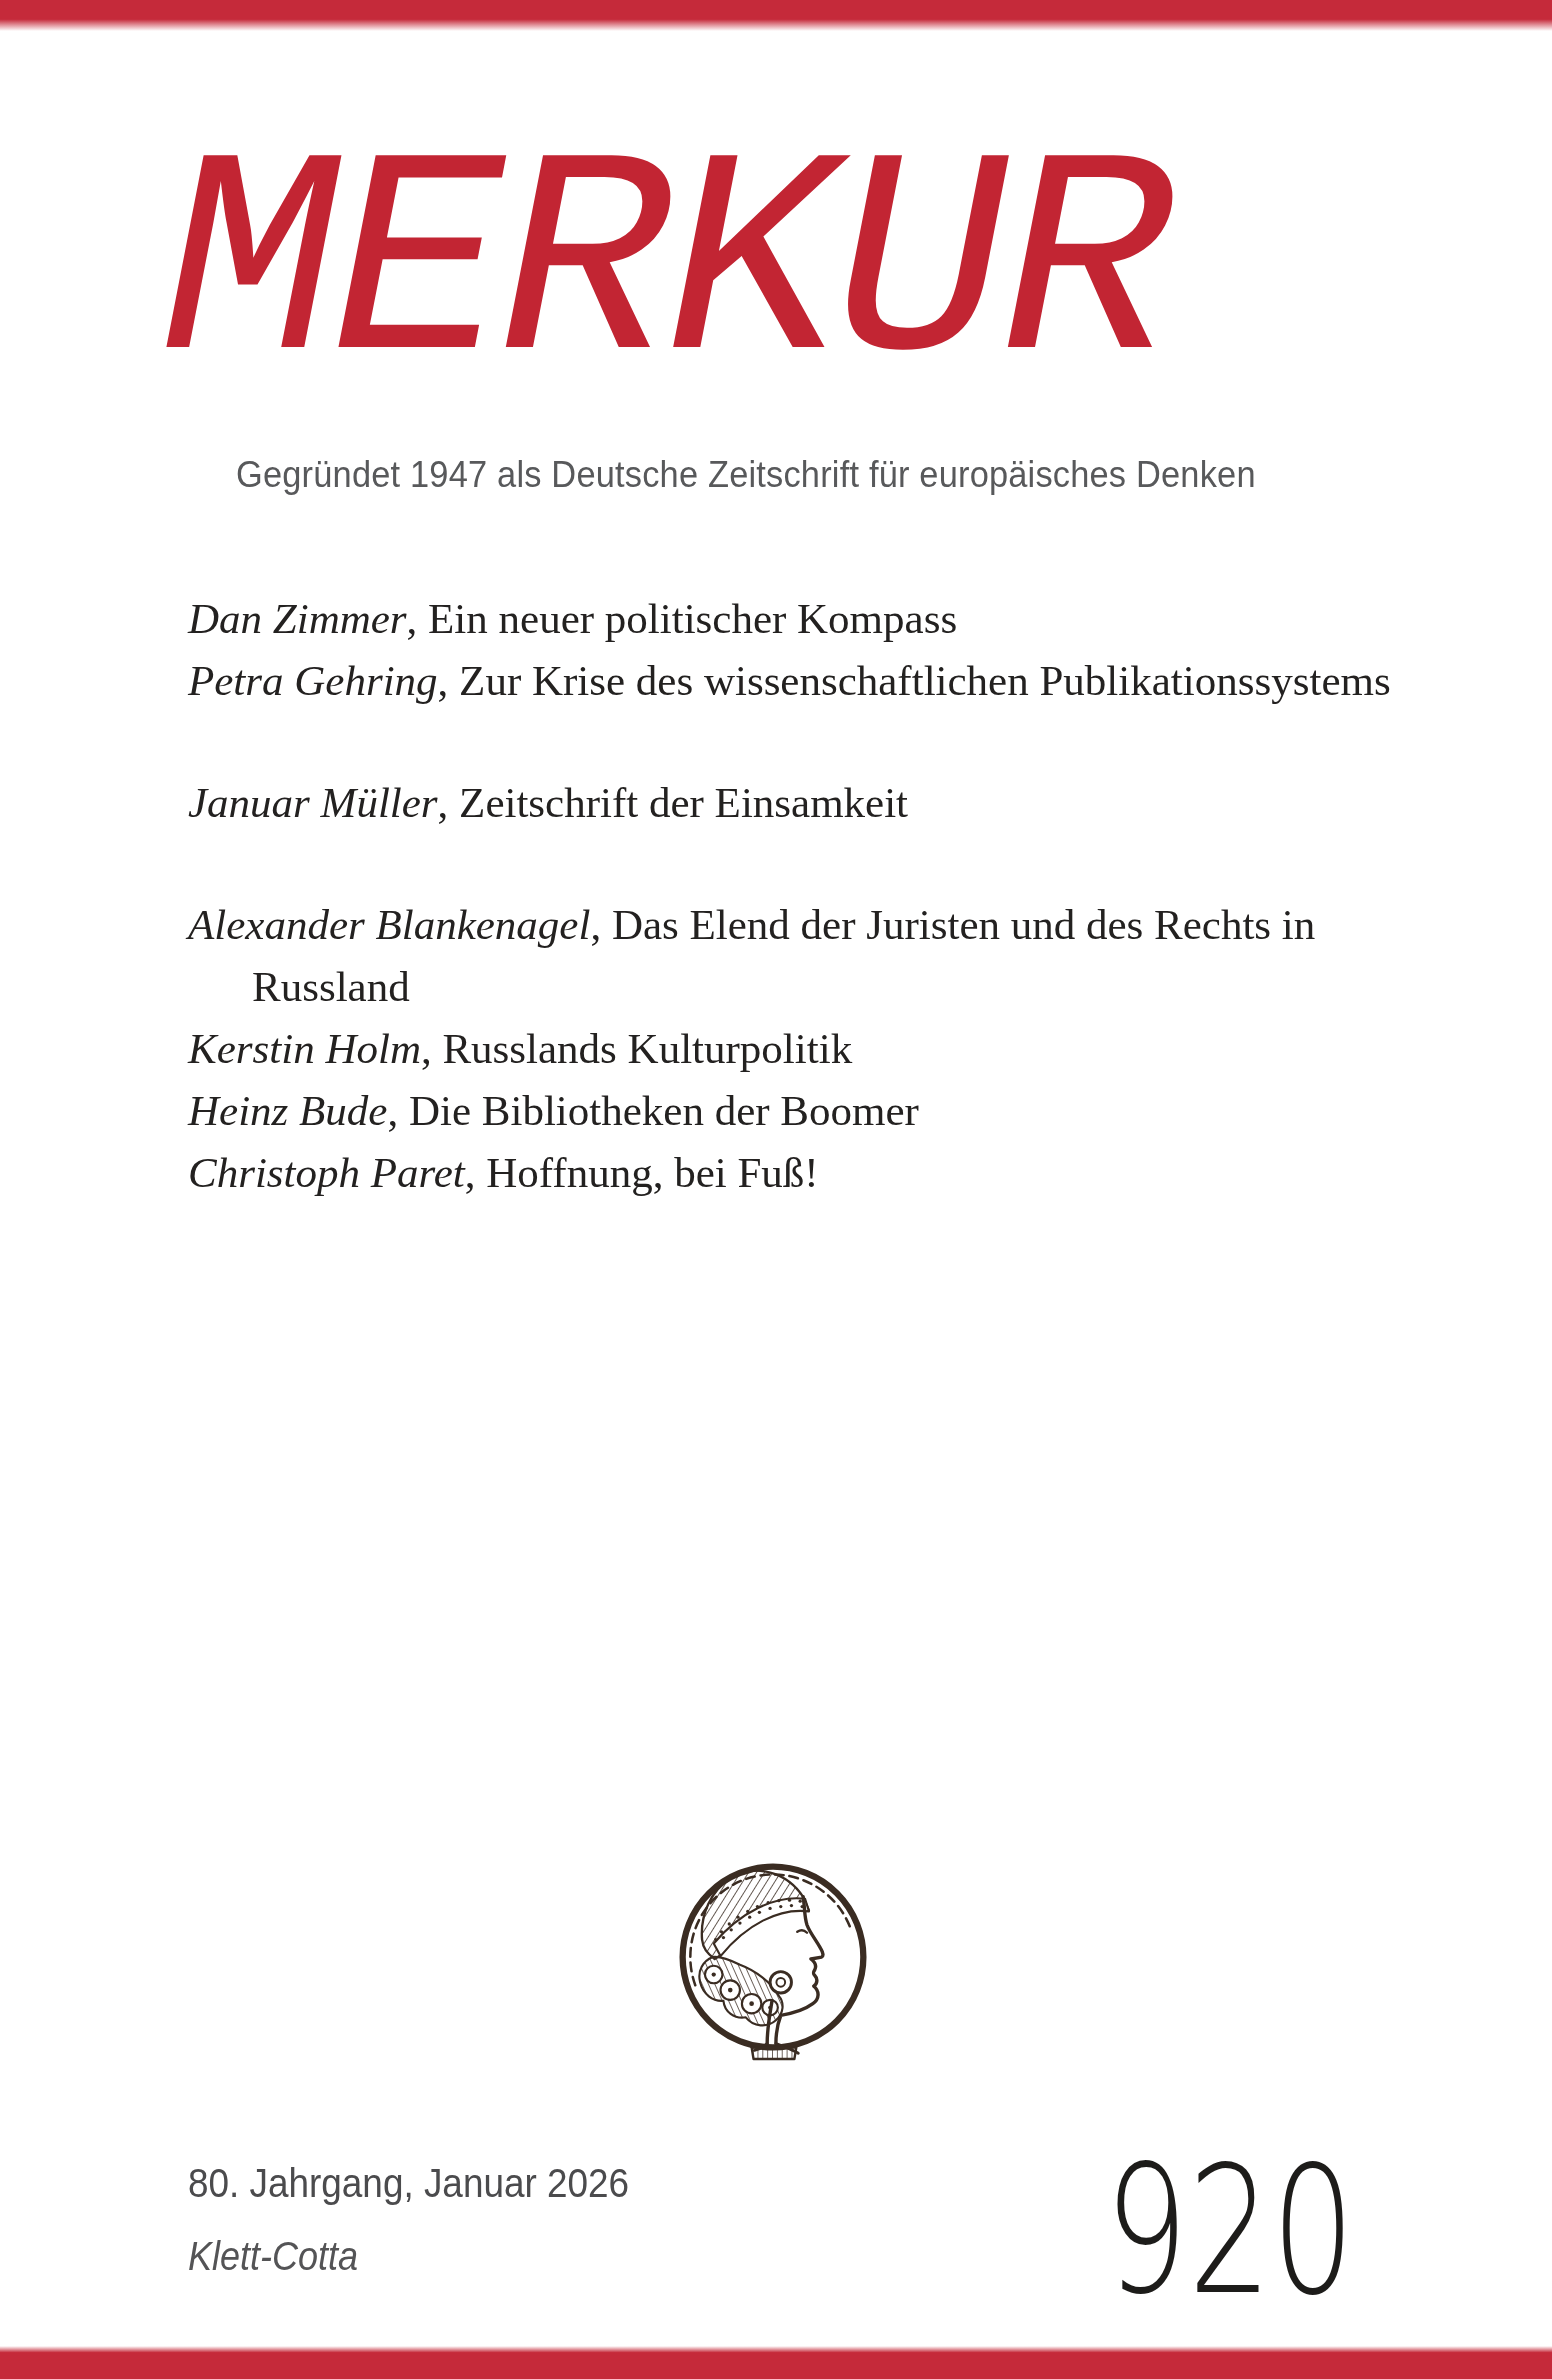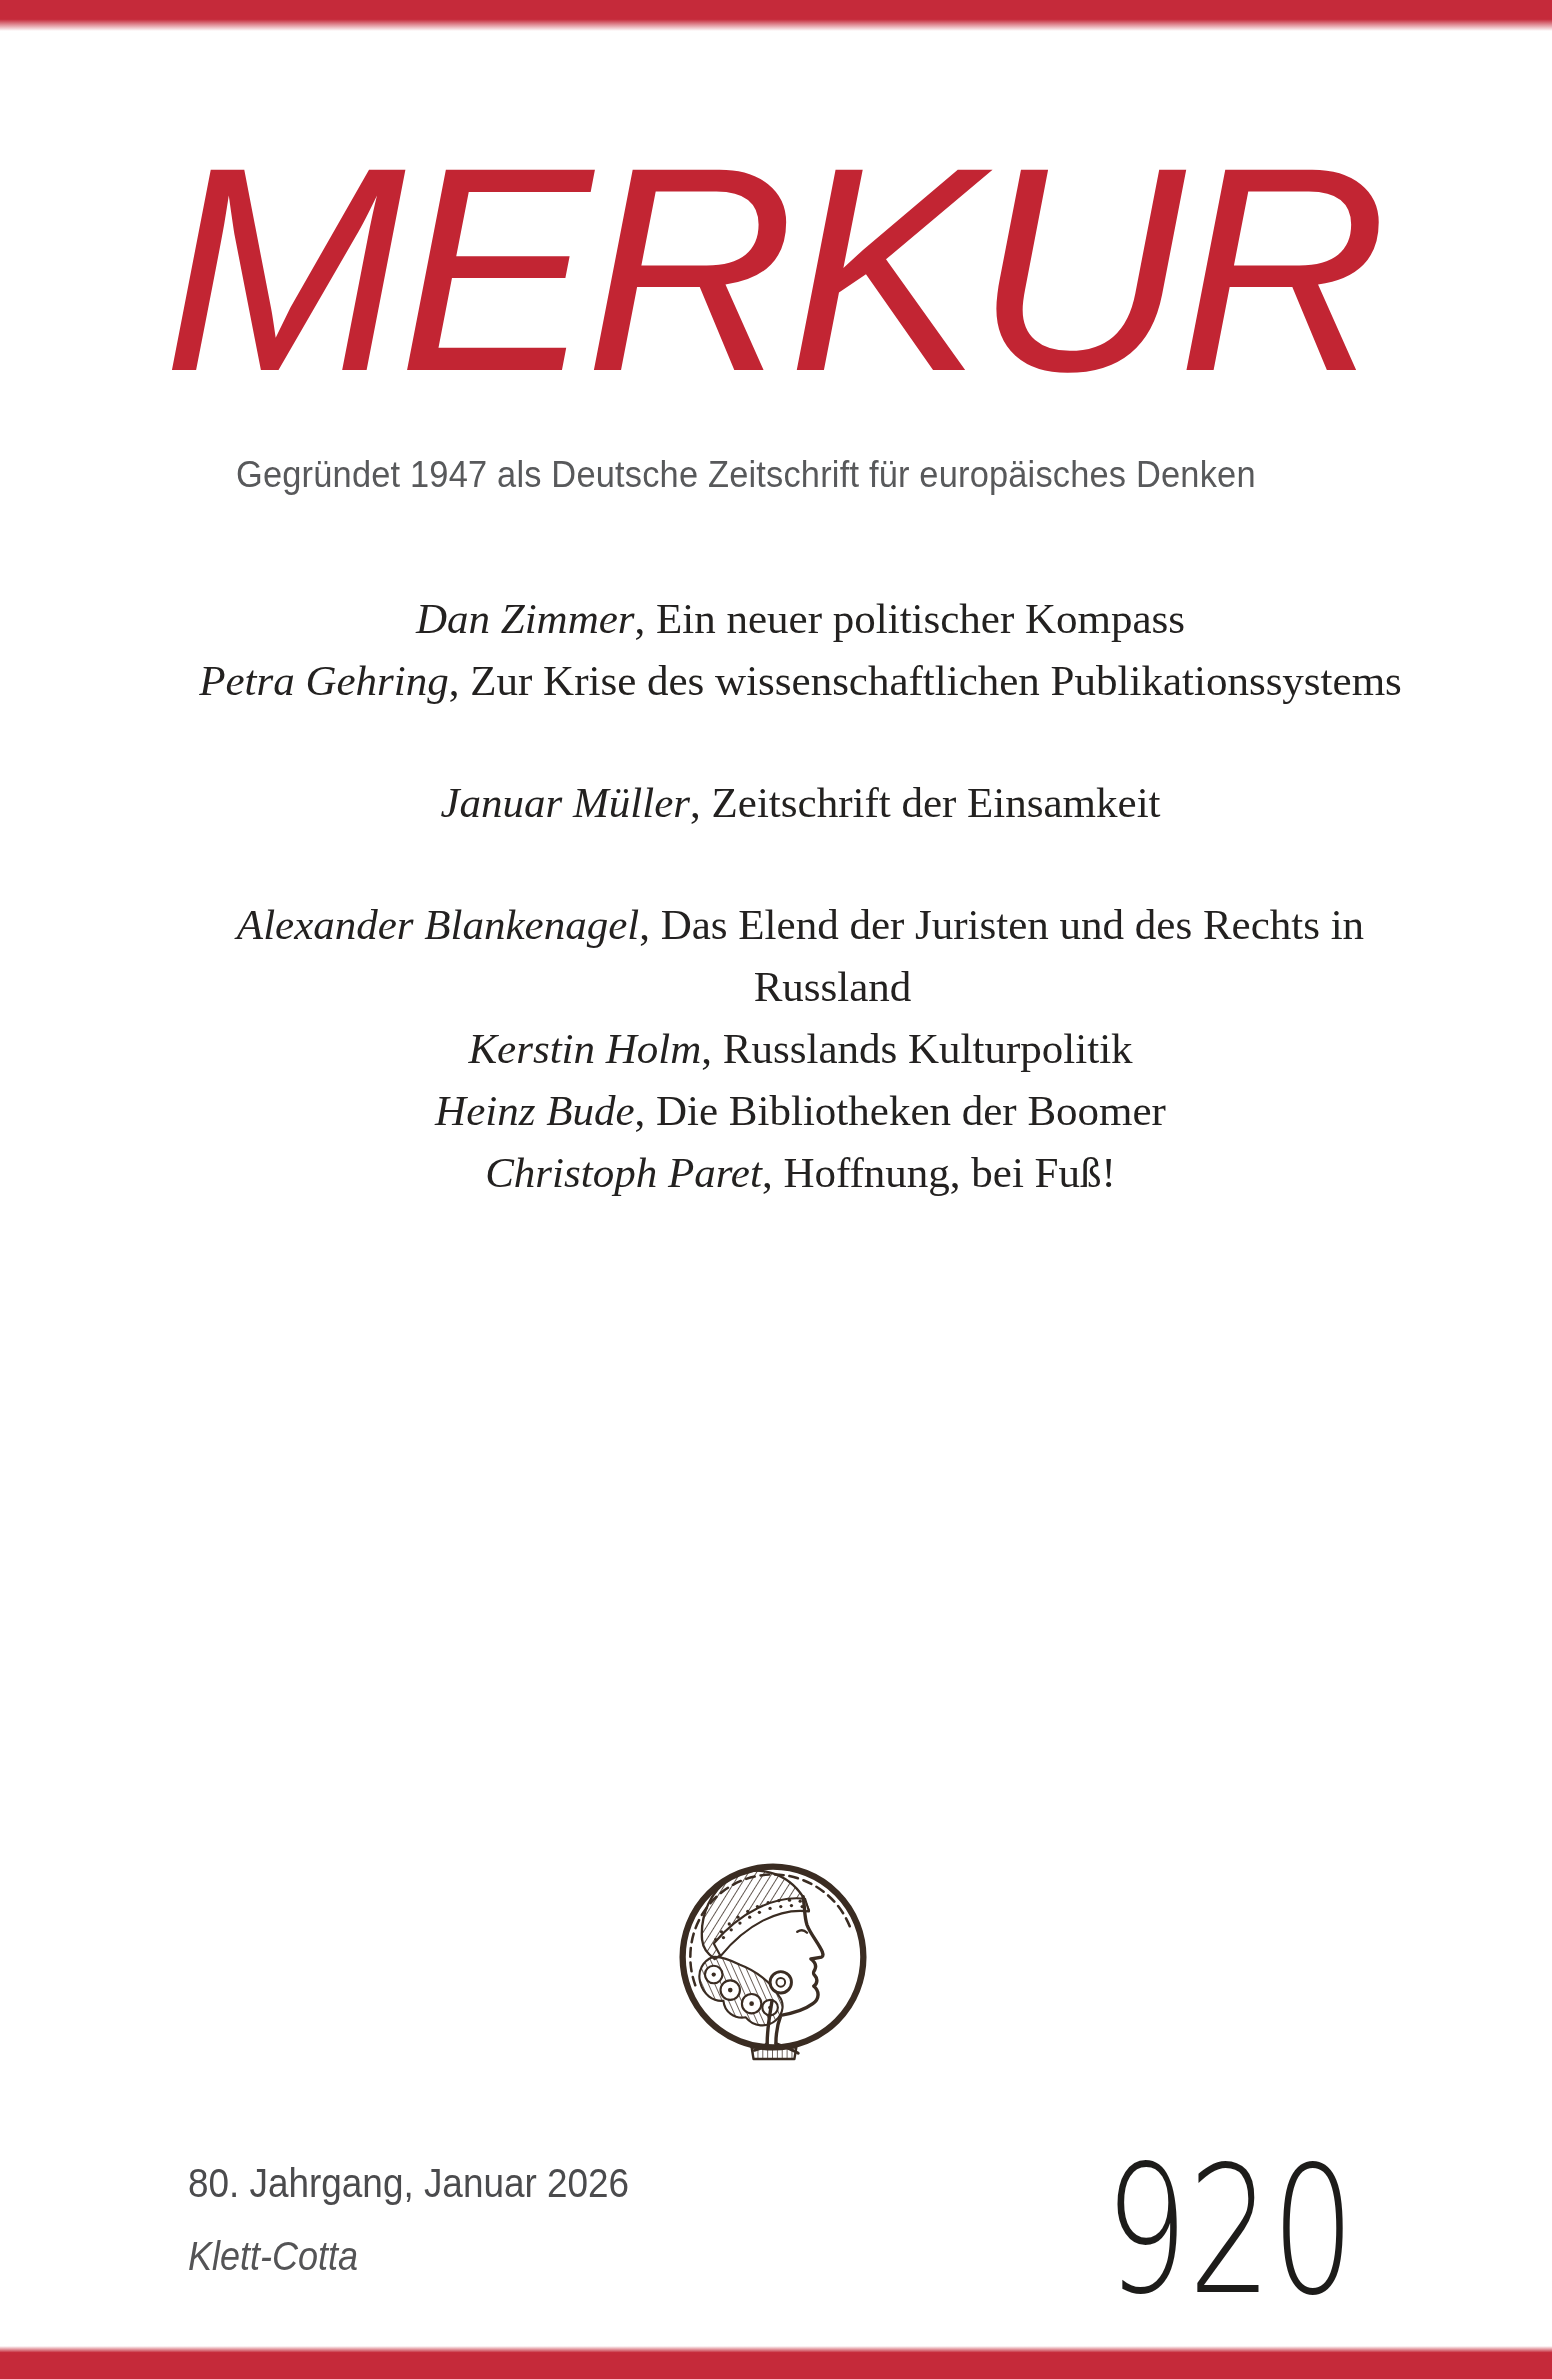--- a/index.html
+++ b/index.html
@@ -8,37 +8,37 @@
     font-family:"Liberation Sans",sans-serif;overflow:hidden;
   }
   .stripe{position:absolute;left:0;width:1553px;}
   .stripe-top{top:0;height:31px;
     background:linear-gradient(to bottom, var(--stripe-red) 0 62%, rgba(197,42,58,0) 100%);}
   .stripe-bottom{bottom:0;height:33px;
     background:linear-gradient(to top, var(--stripe-red) 0 80%, rgba(197,42,58,0) 100%);}
 
   .journal-title{
     position:absolute;left:163px;top:124px;margin:0;
-    font-family:Liberation Sans, sans-serif;
+    font-family:Liberation Mono, monospace;
     font-style:italic;font-weight:400;
     font-size:291px;line-height:1;letter-spacing:-0.025em;
     color:var(--title-red);white-space:nowrap;
   }
   .journal-subtitle{
     position:absolute;left:236px;top:453px;margin:0;
     font-size:37px;line-height:1.2;color:var(--subtitle-gray);
     transform:scaleX(0.93);transform-origin:0 0;white-space:nowrap;
     letter-spacing:0.2px;
   }
   .toc{
     position:absolute;left:188px;top:588px;width:1225px;
     font-family:"Liberation Serif","DejaVu Serif",serif;
     font-size:43px;line-height:62px;color:var(--text-dark);
   }
-  .toc-group{margin:0 0 60px 0;text-align:center;}
+  .toc-group{margin:0 0 60px 0;}
   .toc-item{margin:0;padding-left:64px;text-indent:-64px;}
   .toc-author{font-style:italic;}
 
   .logo-wrap{position:absolute;left:670px;top:1856px;width:206px;height:206px;}
 
   .edition-line{
     position:absolute;left:188px;top:2160px;margin:0;
     font-size:41px;color:var(--footer-gray-dark);
     transform:scaleX(0.9);transform-origin:0 0;white-space:nowrap;
   }

